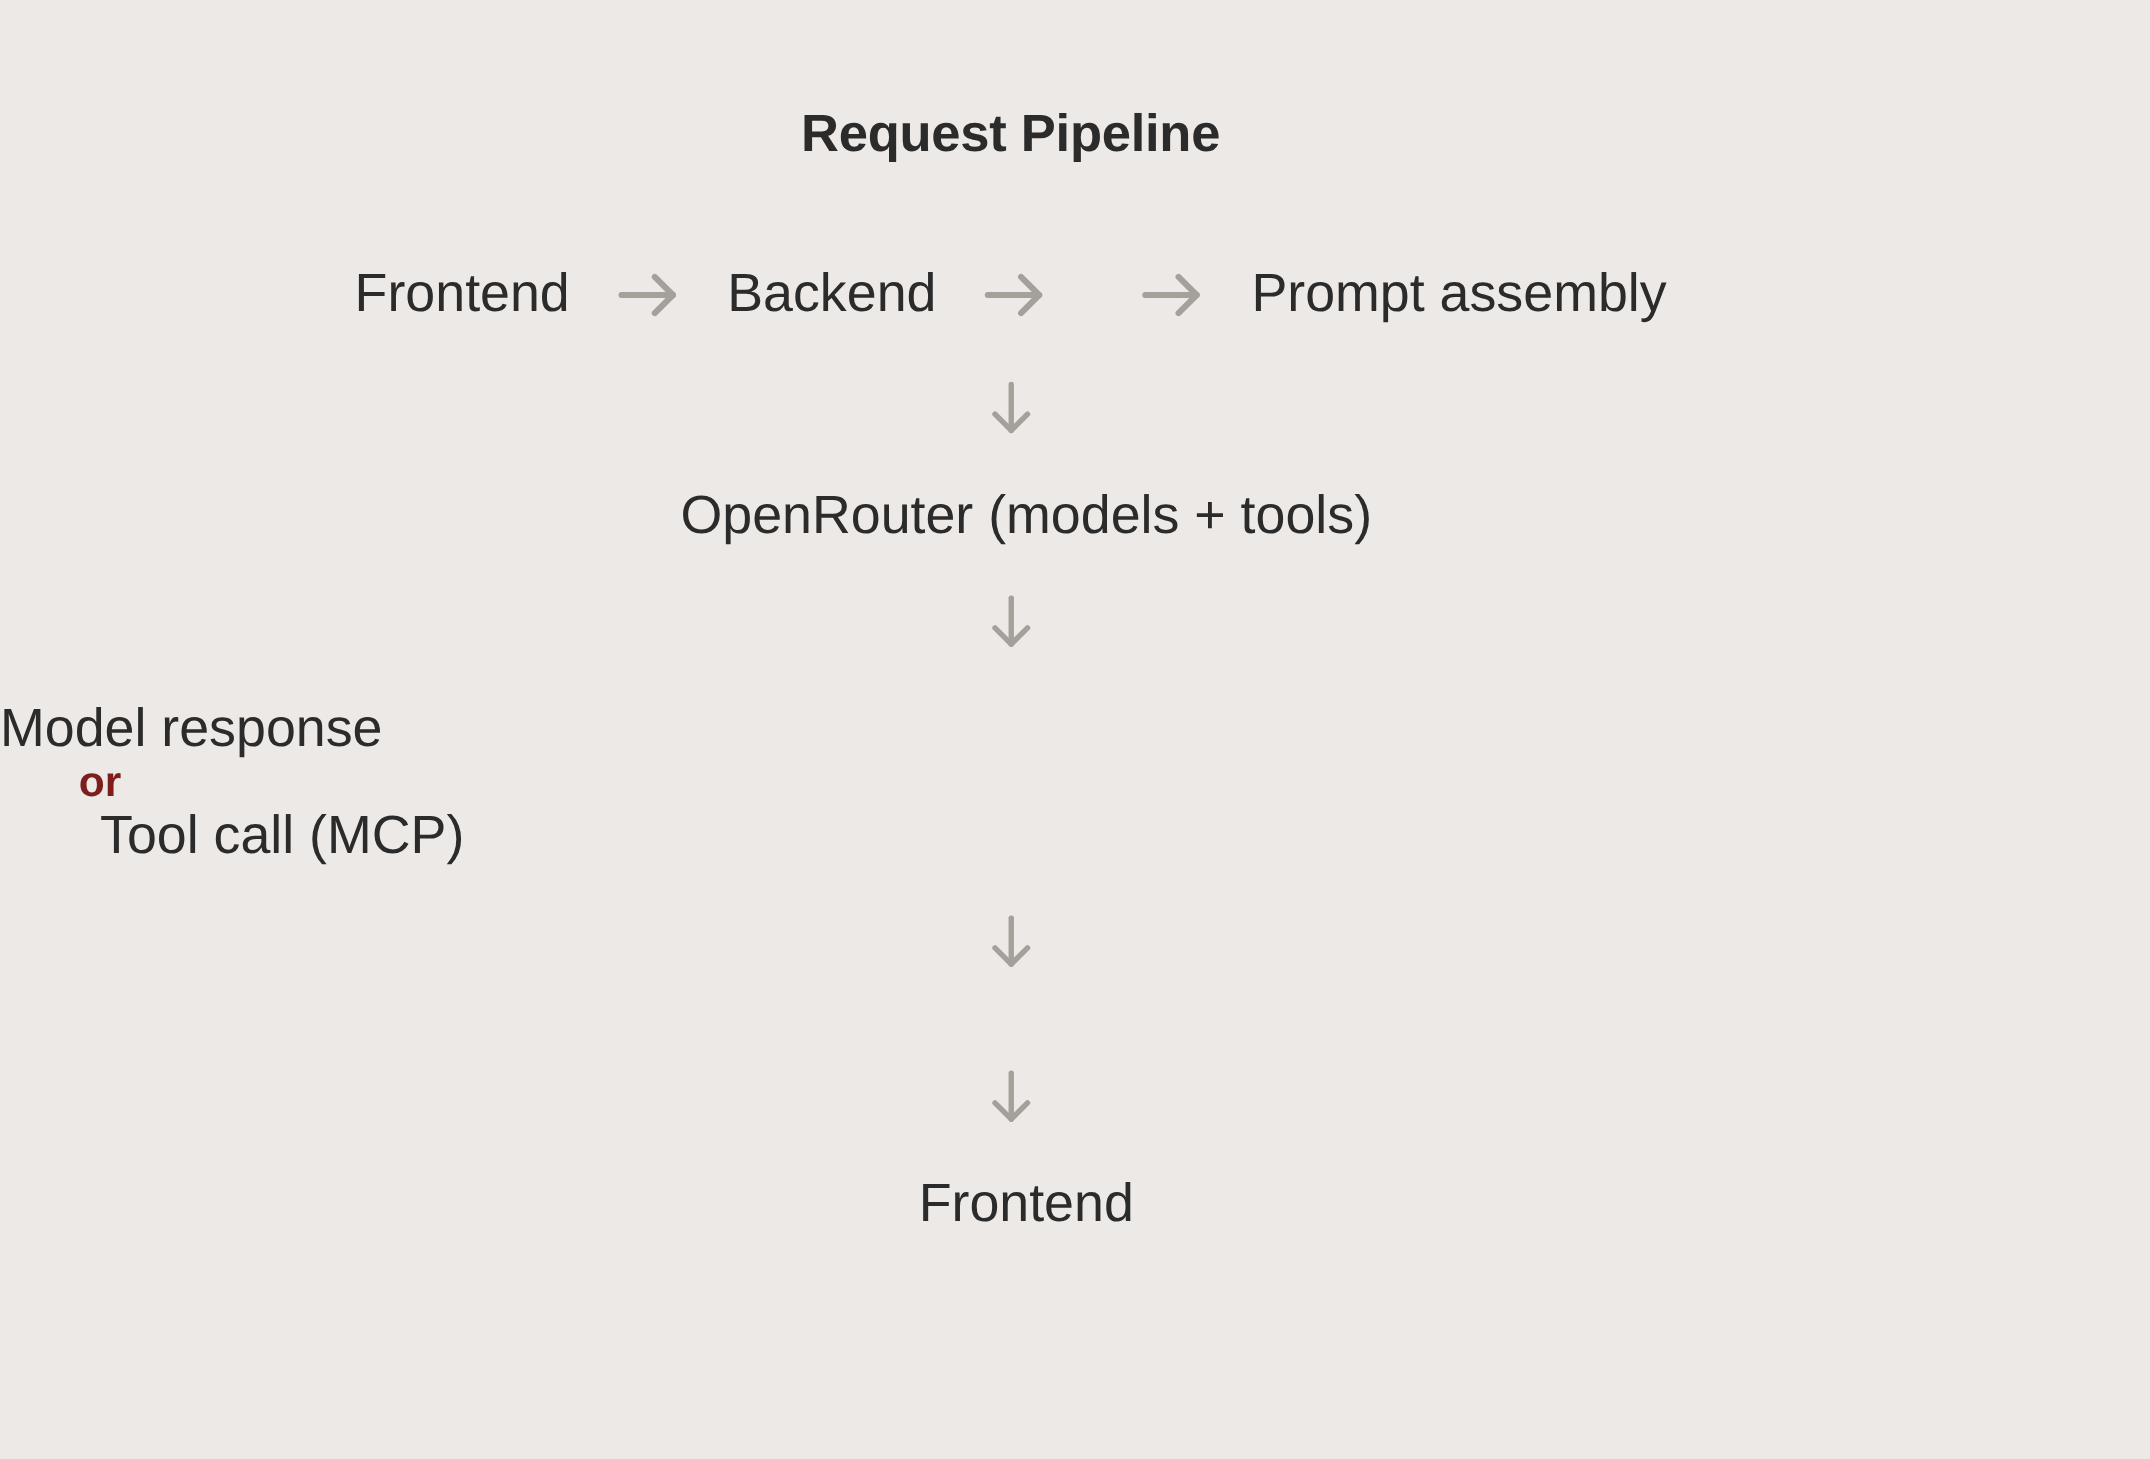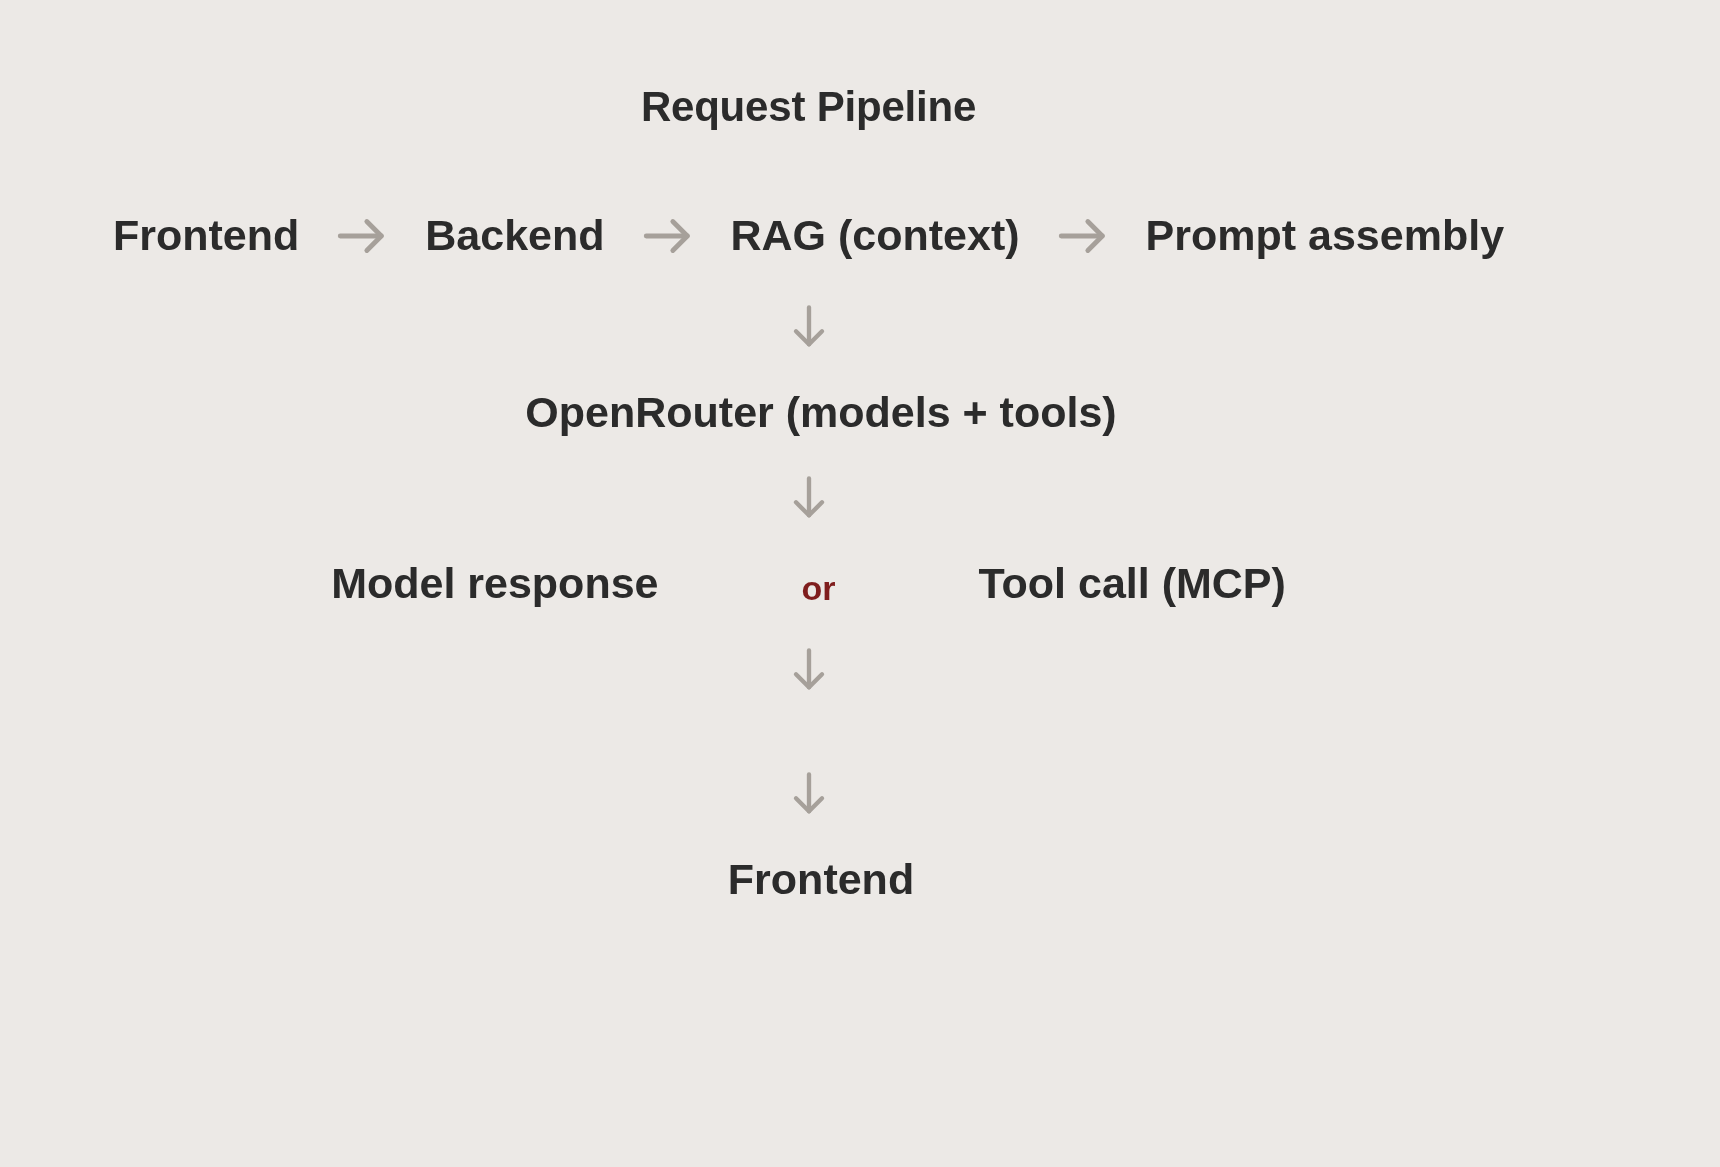--- a/index.html
+++ b/index.html
@@ -31,21 +31,21 @@
     letter-spacing: -0.2px;
     color: #2B2B2B;
     margin-top: 86px;
     line-height: 1;
     text-align: center;
   }
 
   
   .node {
     font-size: 43px;
-    font-weight: 700;
+    font-weight: 400;
     color: #2B2B2B;
     line-height: 1.1;
     white-space: nowrap;
   }
 
   .node-muted {
     font-size: 34px;
     font-weight: 600;
     color: #7f1d1d;
     line-height: 1.1;
@@ -89,22 +89,22 @@
     display: flex;
     align-items: center;
     justify-content: center;
     width: 100%;
     margin-left: 25px;
   }
 
   
   .branch-row {
     display: flex;
-    flex-direction: row;
-    align-items: flex-end;
+    flex-direction: column;
+    align-items: flex-start;
     justify-content: center;
     width: 100%;
   }
   .branch-left   { margin-right: 80px; }
   .branch-or     { margin: 0 0; width: 160px; text-align: center; }
   .branch-right  { margin-left: 80px; }
 </style>
 </head>
 <body>
 
@@ -125,21 +125,20 @@
 
     <span class="node">Backend</span>
 
     <span class="arrow-right">
       <svg width="58" height="58" viewBox="0 0 24 24" fill="none" stroke="#A6A09A" stroke-width="2" stroke-linecap="round" stroke-linejoin="round">
         <line x1="3" y1="12" x2="20" y2="12"></line>
         <polyline points="14,6 20,12 14,18"></polyline>
       </svg>
     </span>
 
-    <span class="node">RAG (context)</span>
 
     <span class="arrow-right">
       <svg width="58" height="58" viewBox="0 0 24 24" fill="none" stroke="#A6A09A" stroke-width="2" stroke-linecap="round" stroke-linejoin="round">
         <line x1="3" y1="12" x2="20" y2="12"></line>
         <polyline points="14,6 20,12 14,18"></polyline>
       </svg>
     </span>
 
     <span class="node">Prompt assembly</span>
   </div>

